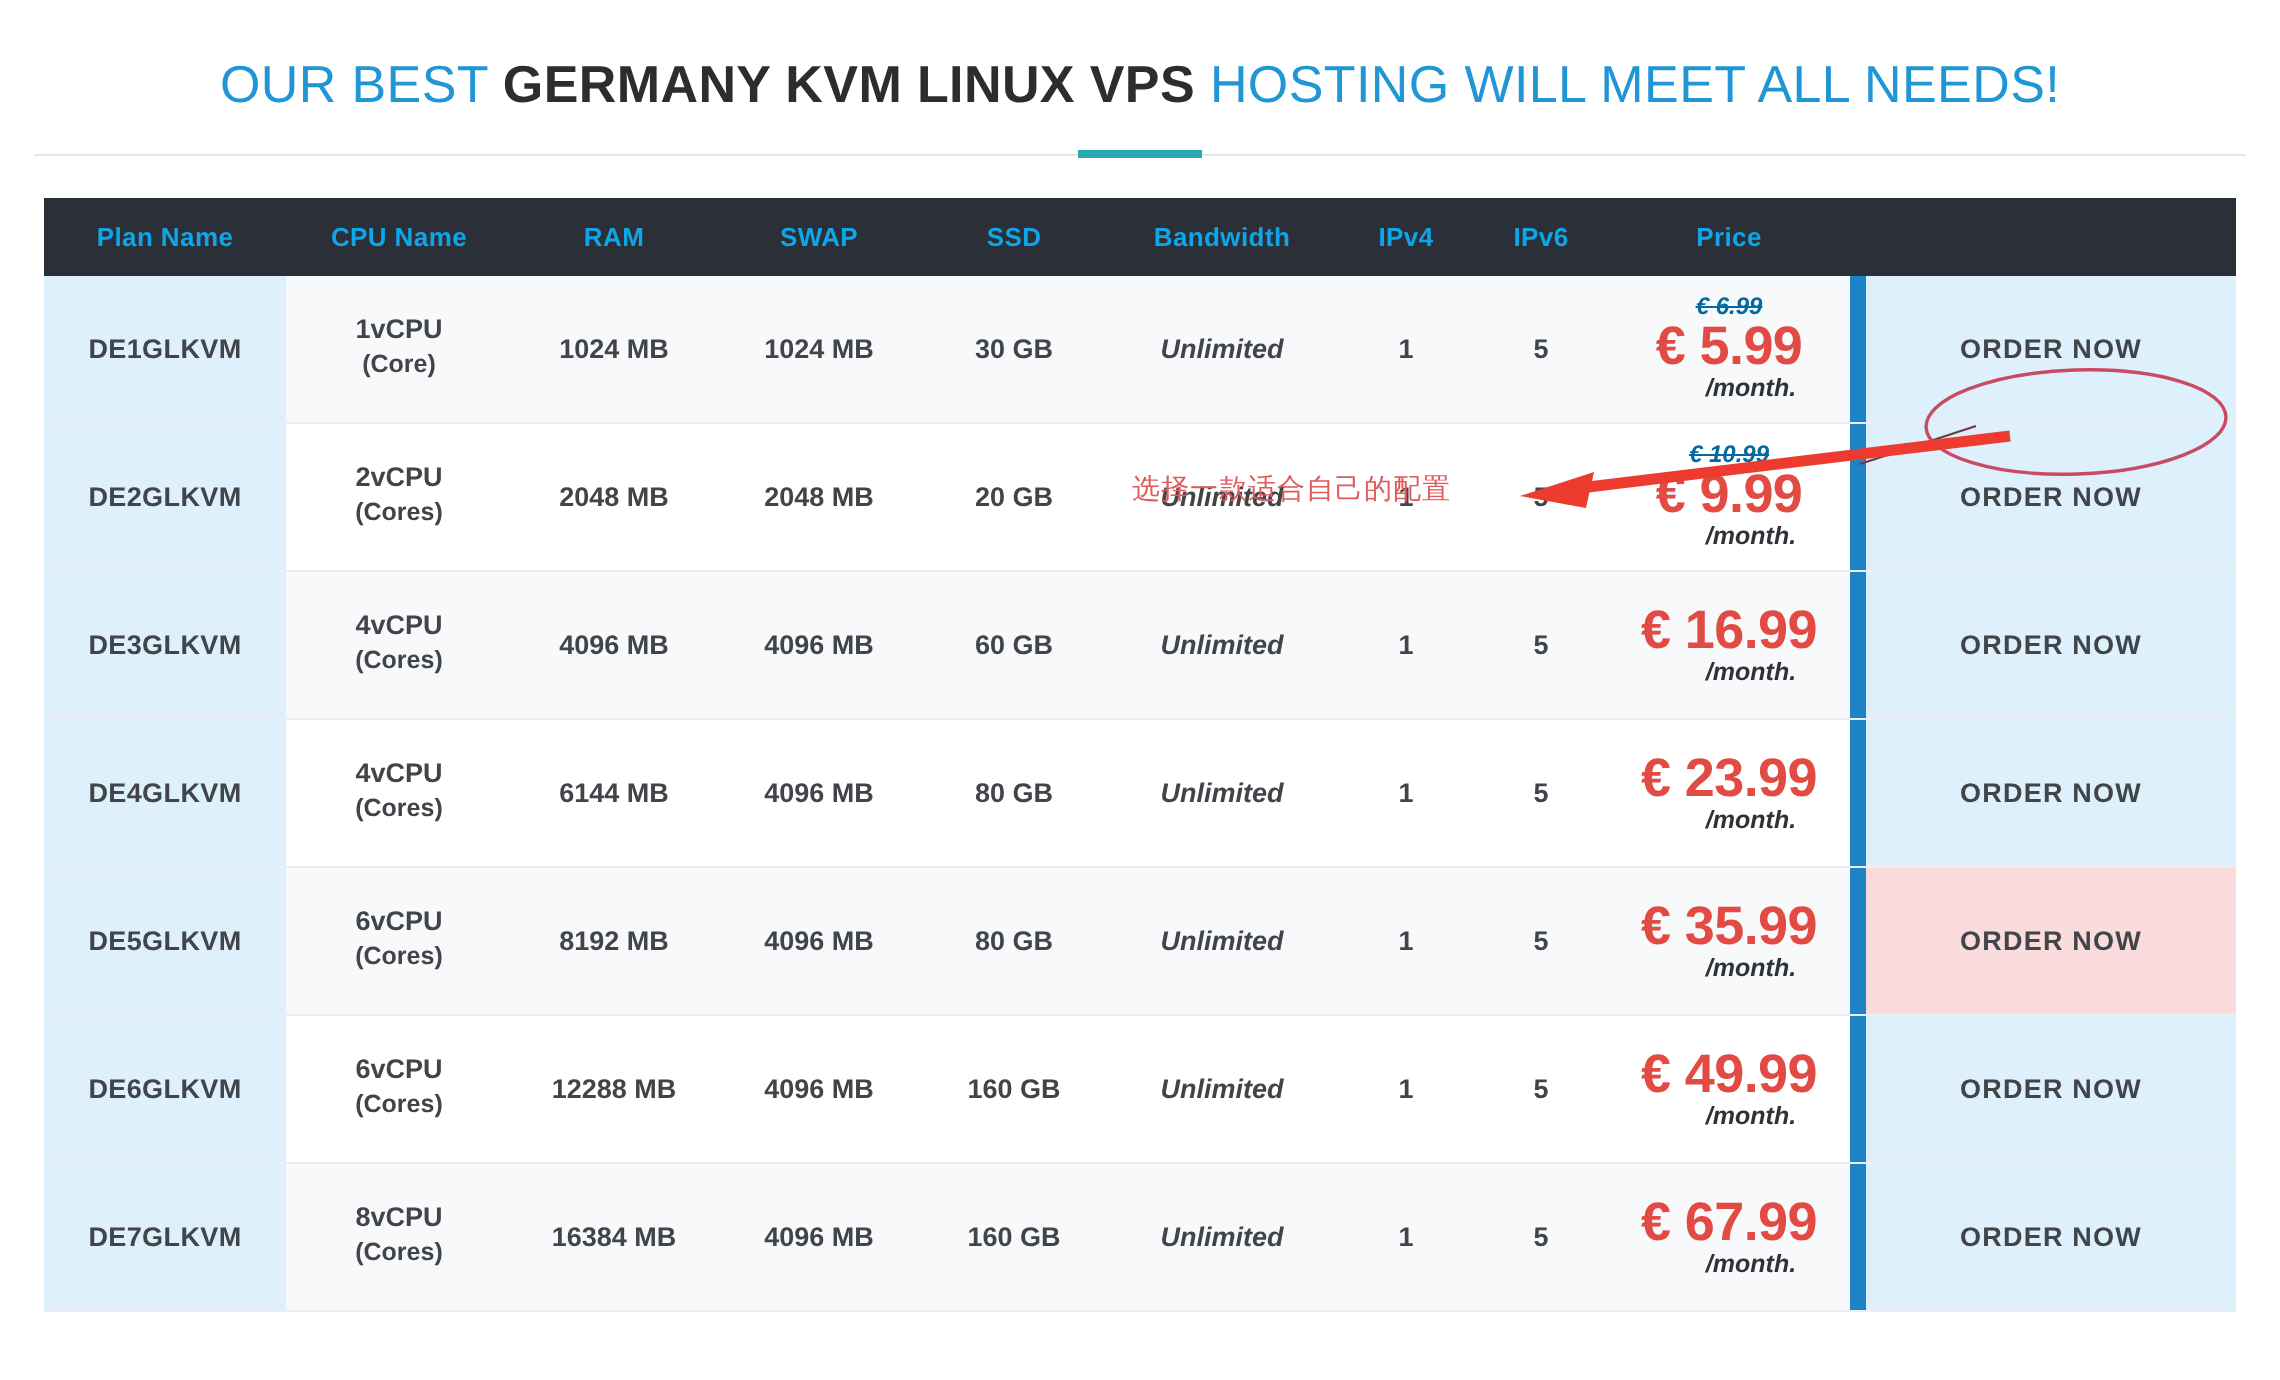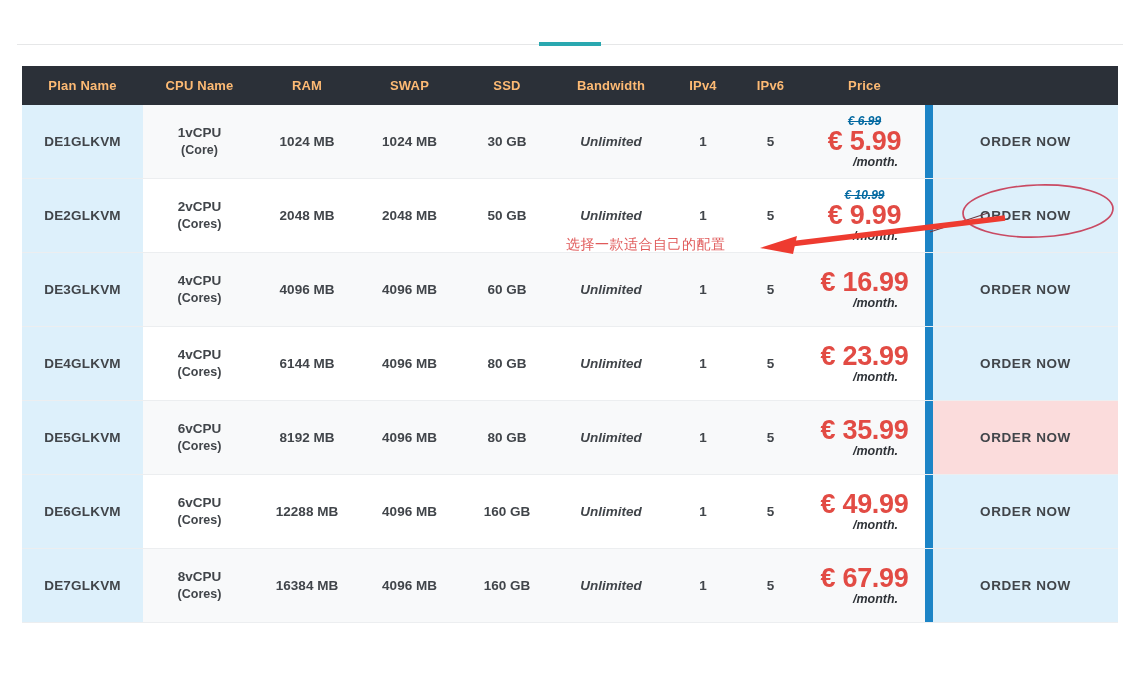--- a/index.html
+++ b/index.html
@@ -65,21 +65,21 @@
     margin: 18px 22px 0 22px;
     position: relative;
   }
   table.pricing {
     border-collapse: collapse;
     width: 1096px;
     table-layout: fixed;
   }
   table.pricing thead th {
     background: #2b3038;
-    color: #fdba74;
+    color: #0ea5e9;
     font-size: 13px;
     font-weight: 700;
     letter-spacing: 0.2px;
     height: 39px;
     padding: 0;
     text-align: center;
     vertical-align: middle;
   }
   table.pricing thead th.th-action { background: #2b3038; }
 
@@ -174,20 +174,21 @@
     color: #e05a5a;
     font-family: "DejaVu Sans", sans-serif;
     white-space: nowrap;
     letter-spacing: 0.5px;
   }
 </style>
 </head>
 <body>
 
 <div id="header">
+  <h1 id="page-title"><span class="accent">OUR BEST </span><span class="strong">GERMANY KVM LINUX VPS</span><span class="accent"> HOSTING WILL MEET ALL NEEDS!</span></h1>
   <div id="divider-wrap">
     <div id="divider-line"></div>
     <div id="divider-accent"></div>
   </div>
 </div>
 
 <div id="table-wrap">
   <table class="pricing">
     <colgroup>
       <col style="width:121px">
@@ -241,21 +242,21 @@
           <td class="c-order">ORDER NOW</td>
         </tr>
         <tr class="even">
           <td class="c-plan">DE2GLKVM</td>
           <td>
             <span class="cpu-main">2vCPU</span>
             <span class="cpu-sub">(Cores)</span>
           </td>
           <td class="c-num">2048 MB</td>
           <td class="c-num">2048 MB</td>
-          <td class="c-num">50 GB</td>
+          <td class="c-num">20 GB</td>
           <td class="c-bw">Unlimited</td>
           <td class="c-ip">1</td>
           <td class="c-ip">5</td>
           <td class="c-price">
             <div class="price-box">
               <span class="price-old">€ 10.99</span>
               <span class="price-new">€ 9.99</span>
               <span class="price-per">/month.</span>
             </div>
           </td>

